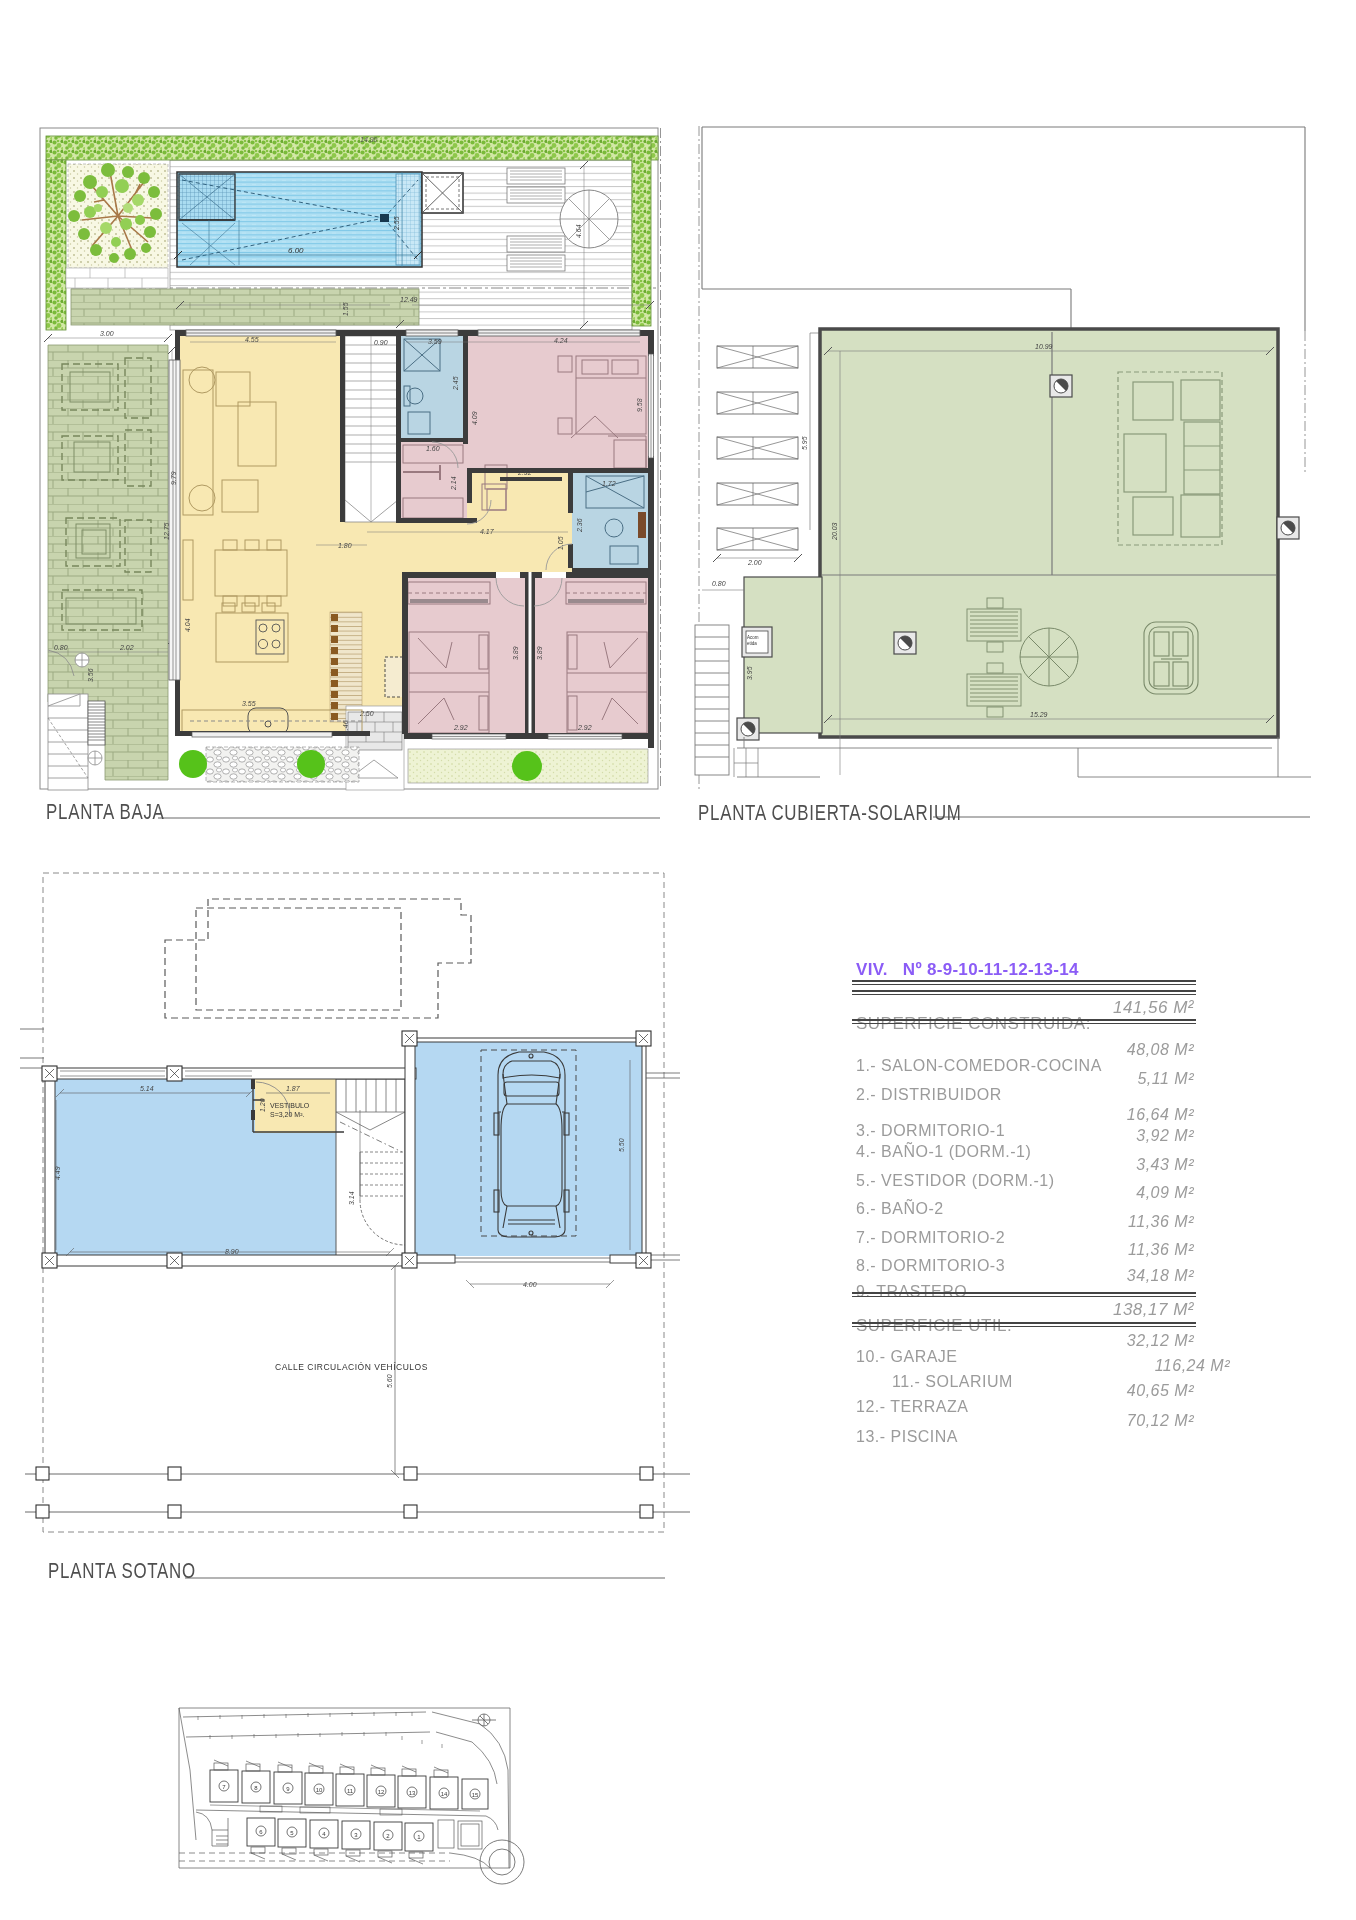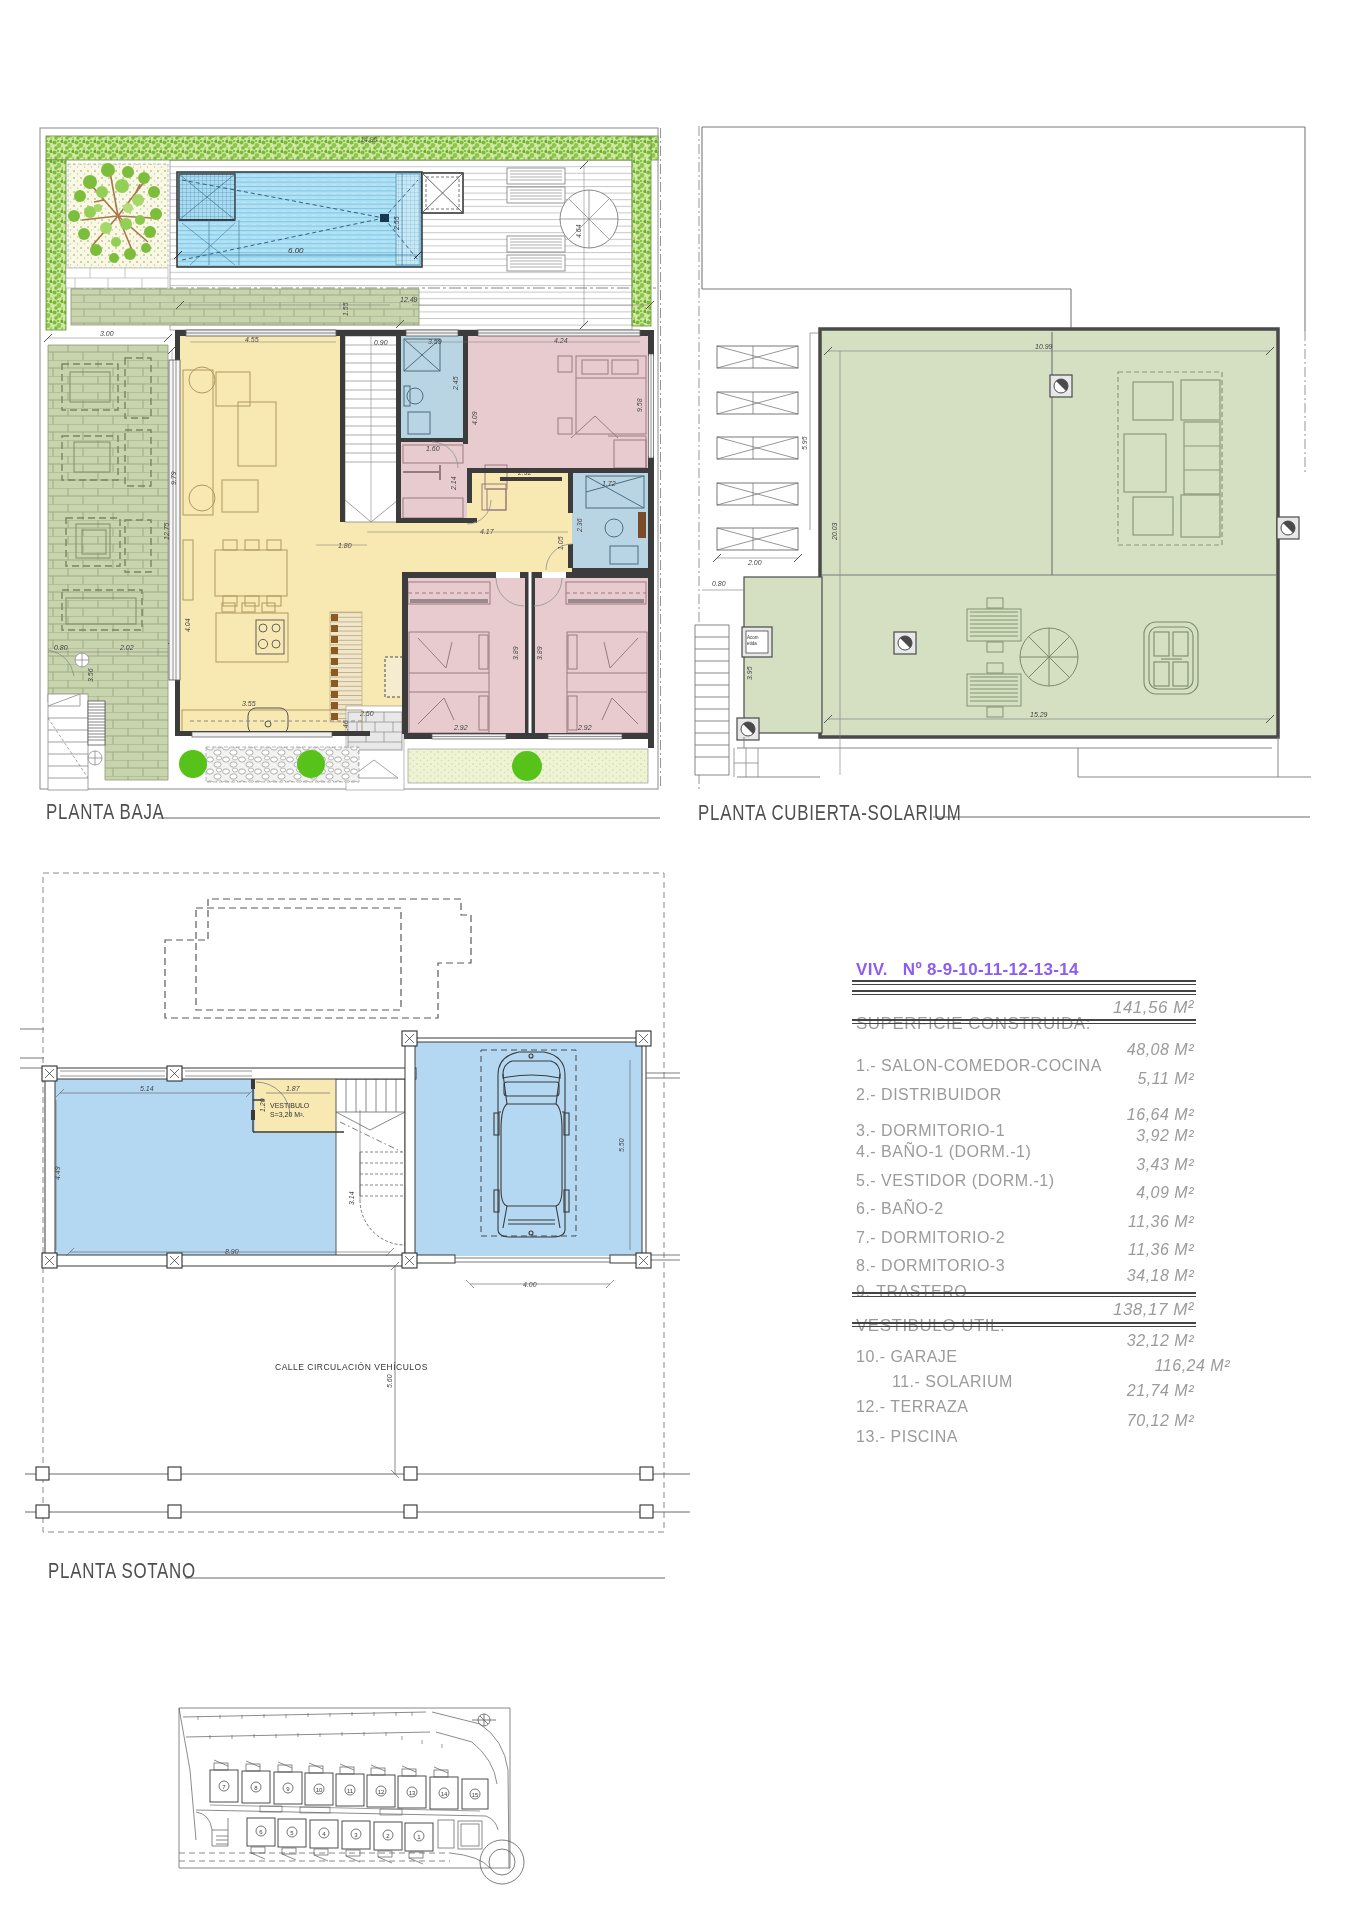--- a/index.html
+++ b/index.html
@@ -970,37 +970,37 @@
         <span class="v">11,36 M²</span>
       </div>
 <div class="trow" style="position:absolute;left:4px;top:309px;width:340px;">
         <span class="n">9.-TRASTERO</span>
         <span class="v">34,18 M²</span>
       </div>
 
 <div class="drule" style="position:absolute;left:0;top:334px;width:344px;"></div>
 
 <div class="trow" style="position:absolute;left:4px;top:342px;width:340px;font-size:17px;">
-  <span class="n">VESTIBULO UTIL:</span>
+  <span class="n">SUPERFICIE UTIL:</span>
         <span class="v">138,17 M²</span>
       </div>
 
 <div class="drule" style="position:absolute;left:0;top:364px;width:344px;"></div>
 
 <div class="trow" style="position:absolute;left:4px;top:374px;width:340px;">
         <span class="n">10.- GARAJE</span>
         <span class="v">32,12 M²</span>
       </div>
 <div class="trow" style="position:absolute;left:4px;top:399px;width:340px;margin-left:36px;">
         <span class="n">11.- SOLARIUM</span>
         <span class="v">116,24 M²</span>
       </div>
 <div class="trow" style="position:absolute;left:4px;top:424px;width:340px;text-align:center;">
         <span class="n">12.- TERRAZA</span>
-        <span class="v">21,74 M²</span>
+        <span class="v">40,65 M²</span>
       </div>
 <div class="trow" style="position:absolute;left:4px;top:454px;width:340px;">
         <span class="n">13.- PISCINA</span>
         <span class="v">70,12 M²</span>
       </div>
 </div>
 
 <div class="lbl" style="left:46px;top:799px;">PLANTA BAJA</div>
 
 <div class="lbl" style="left:698px;top:800px;">PLANTA CUBIERTA-SOLARIUM</div>

